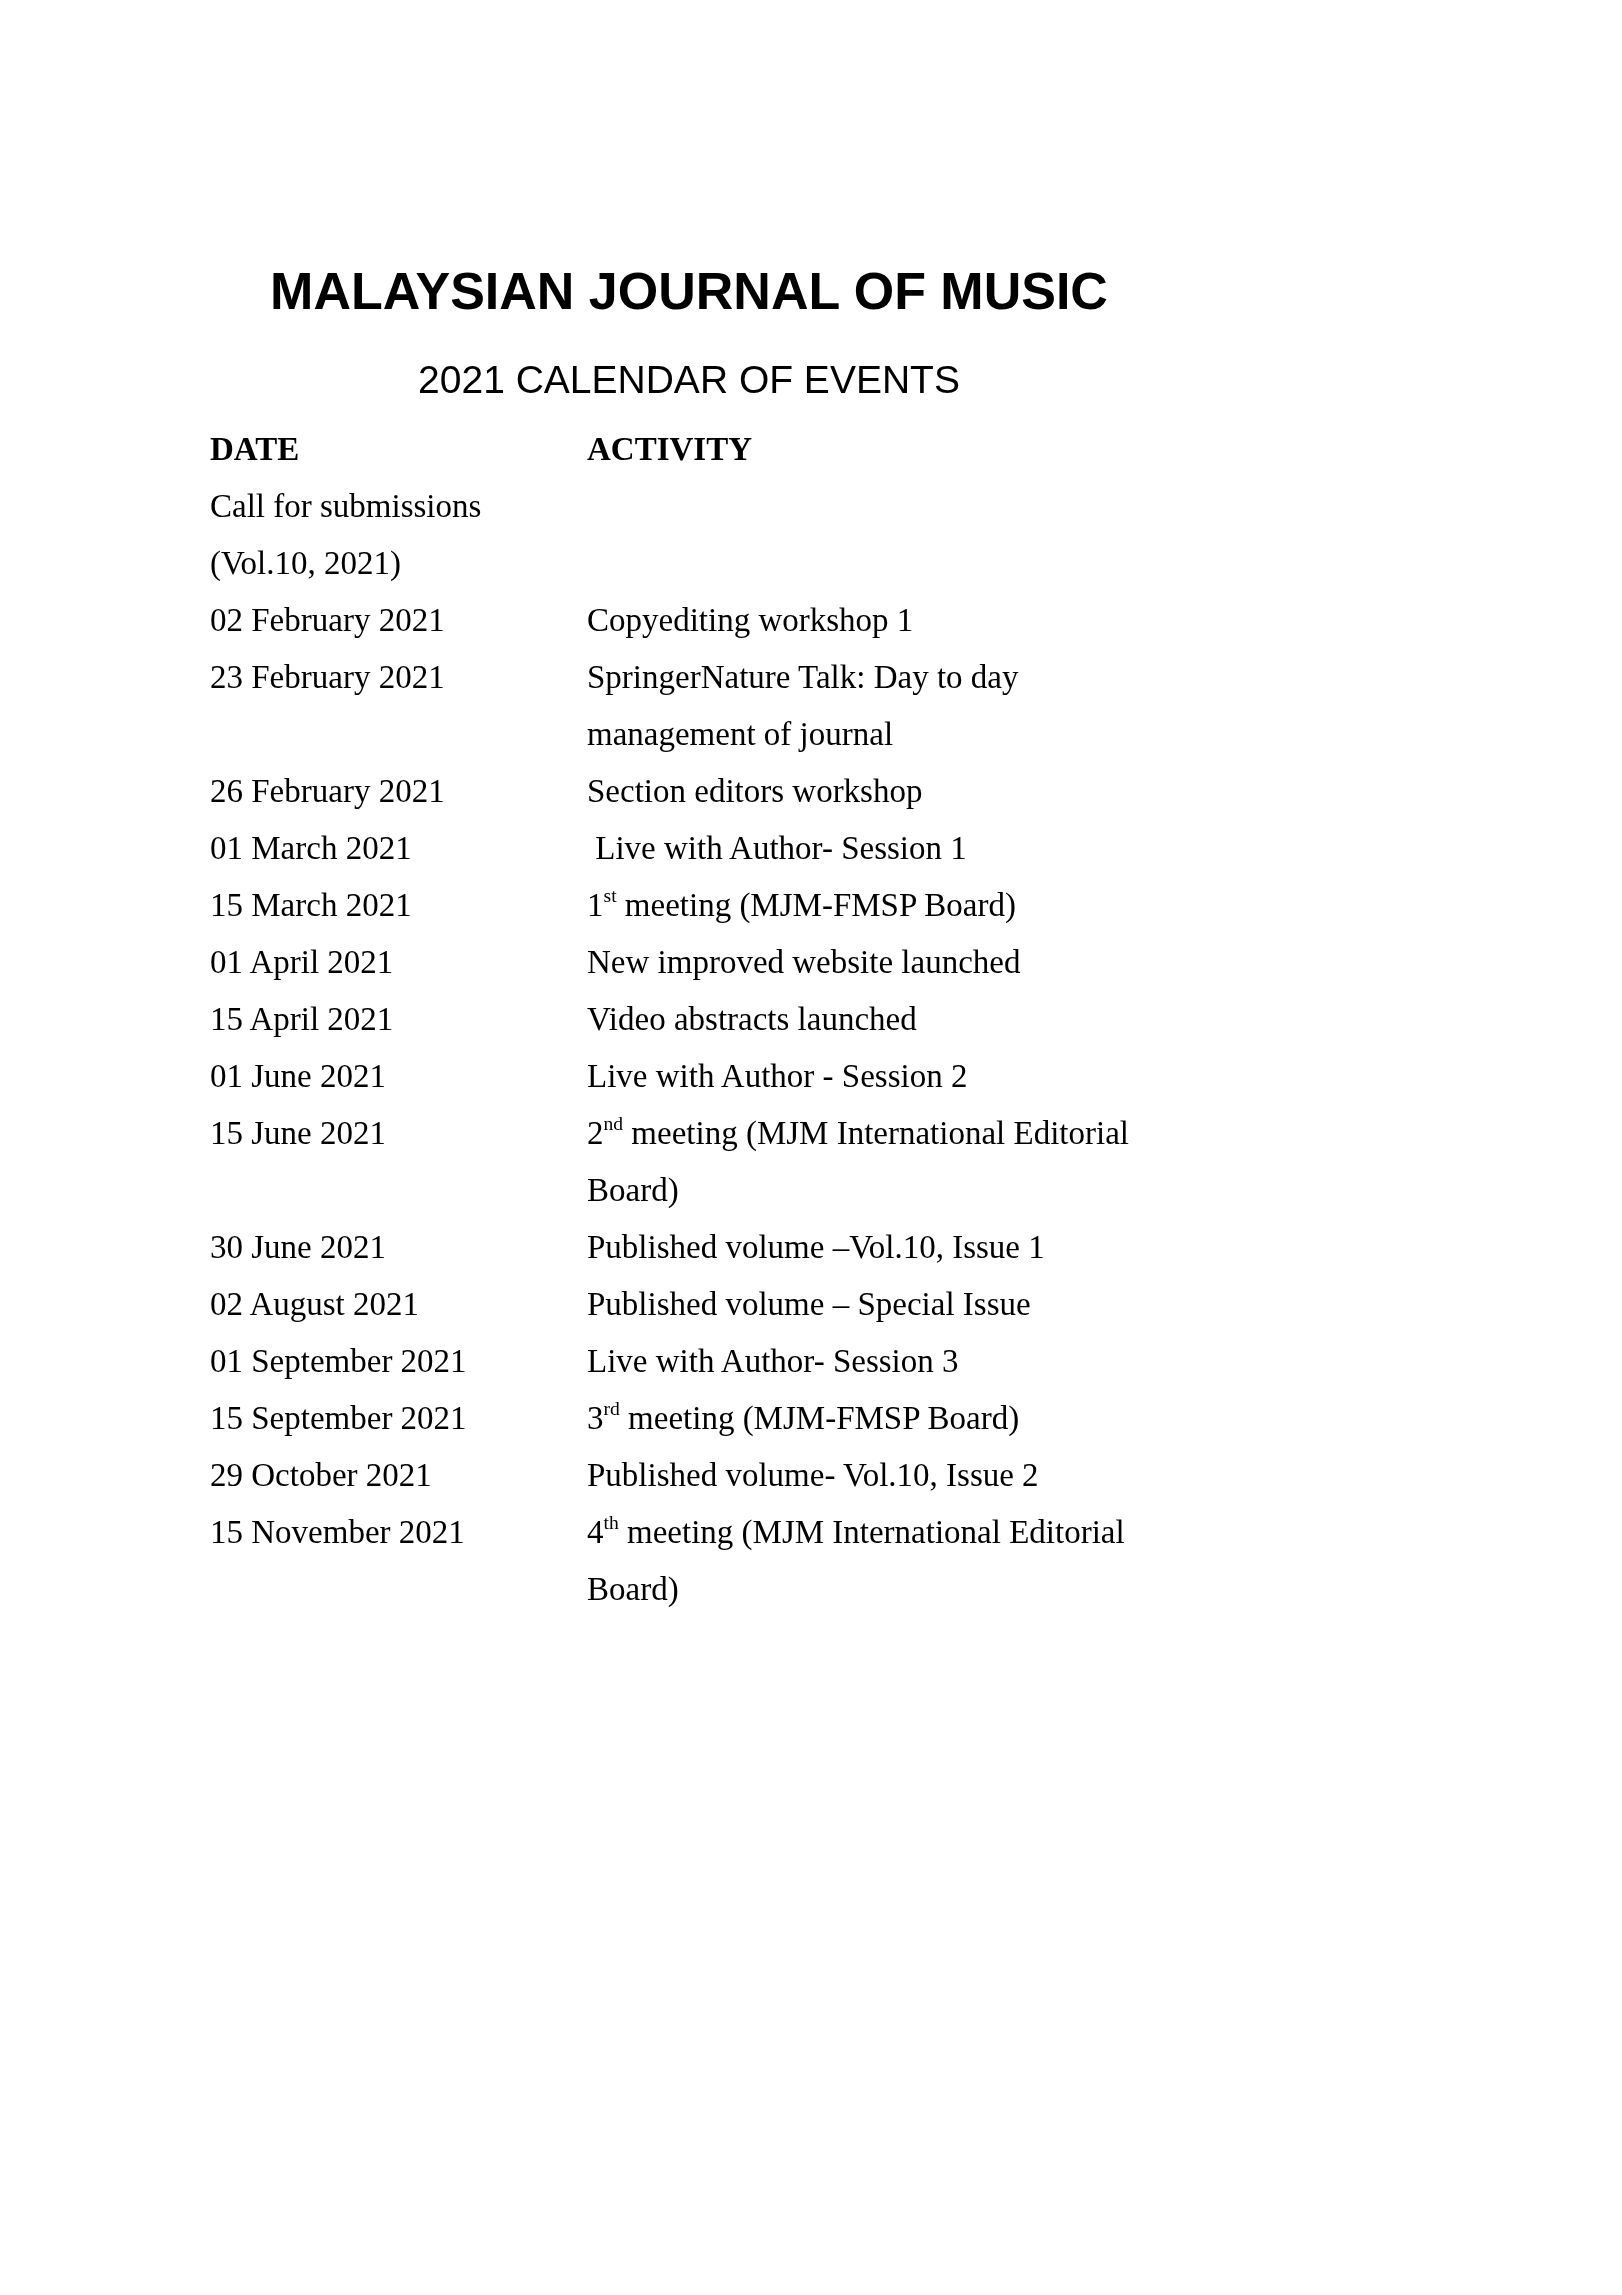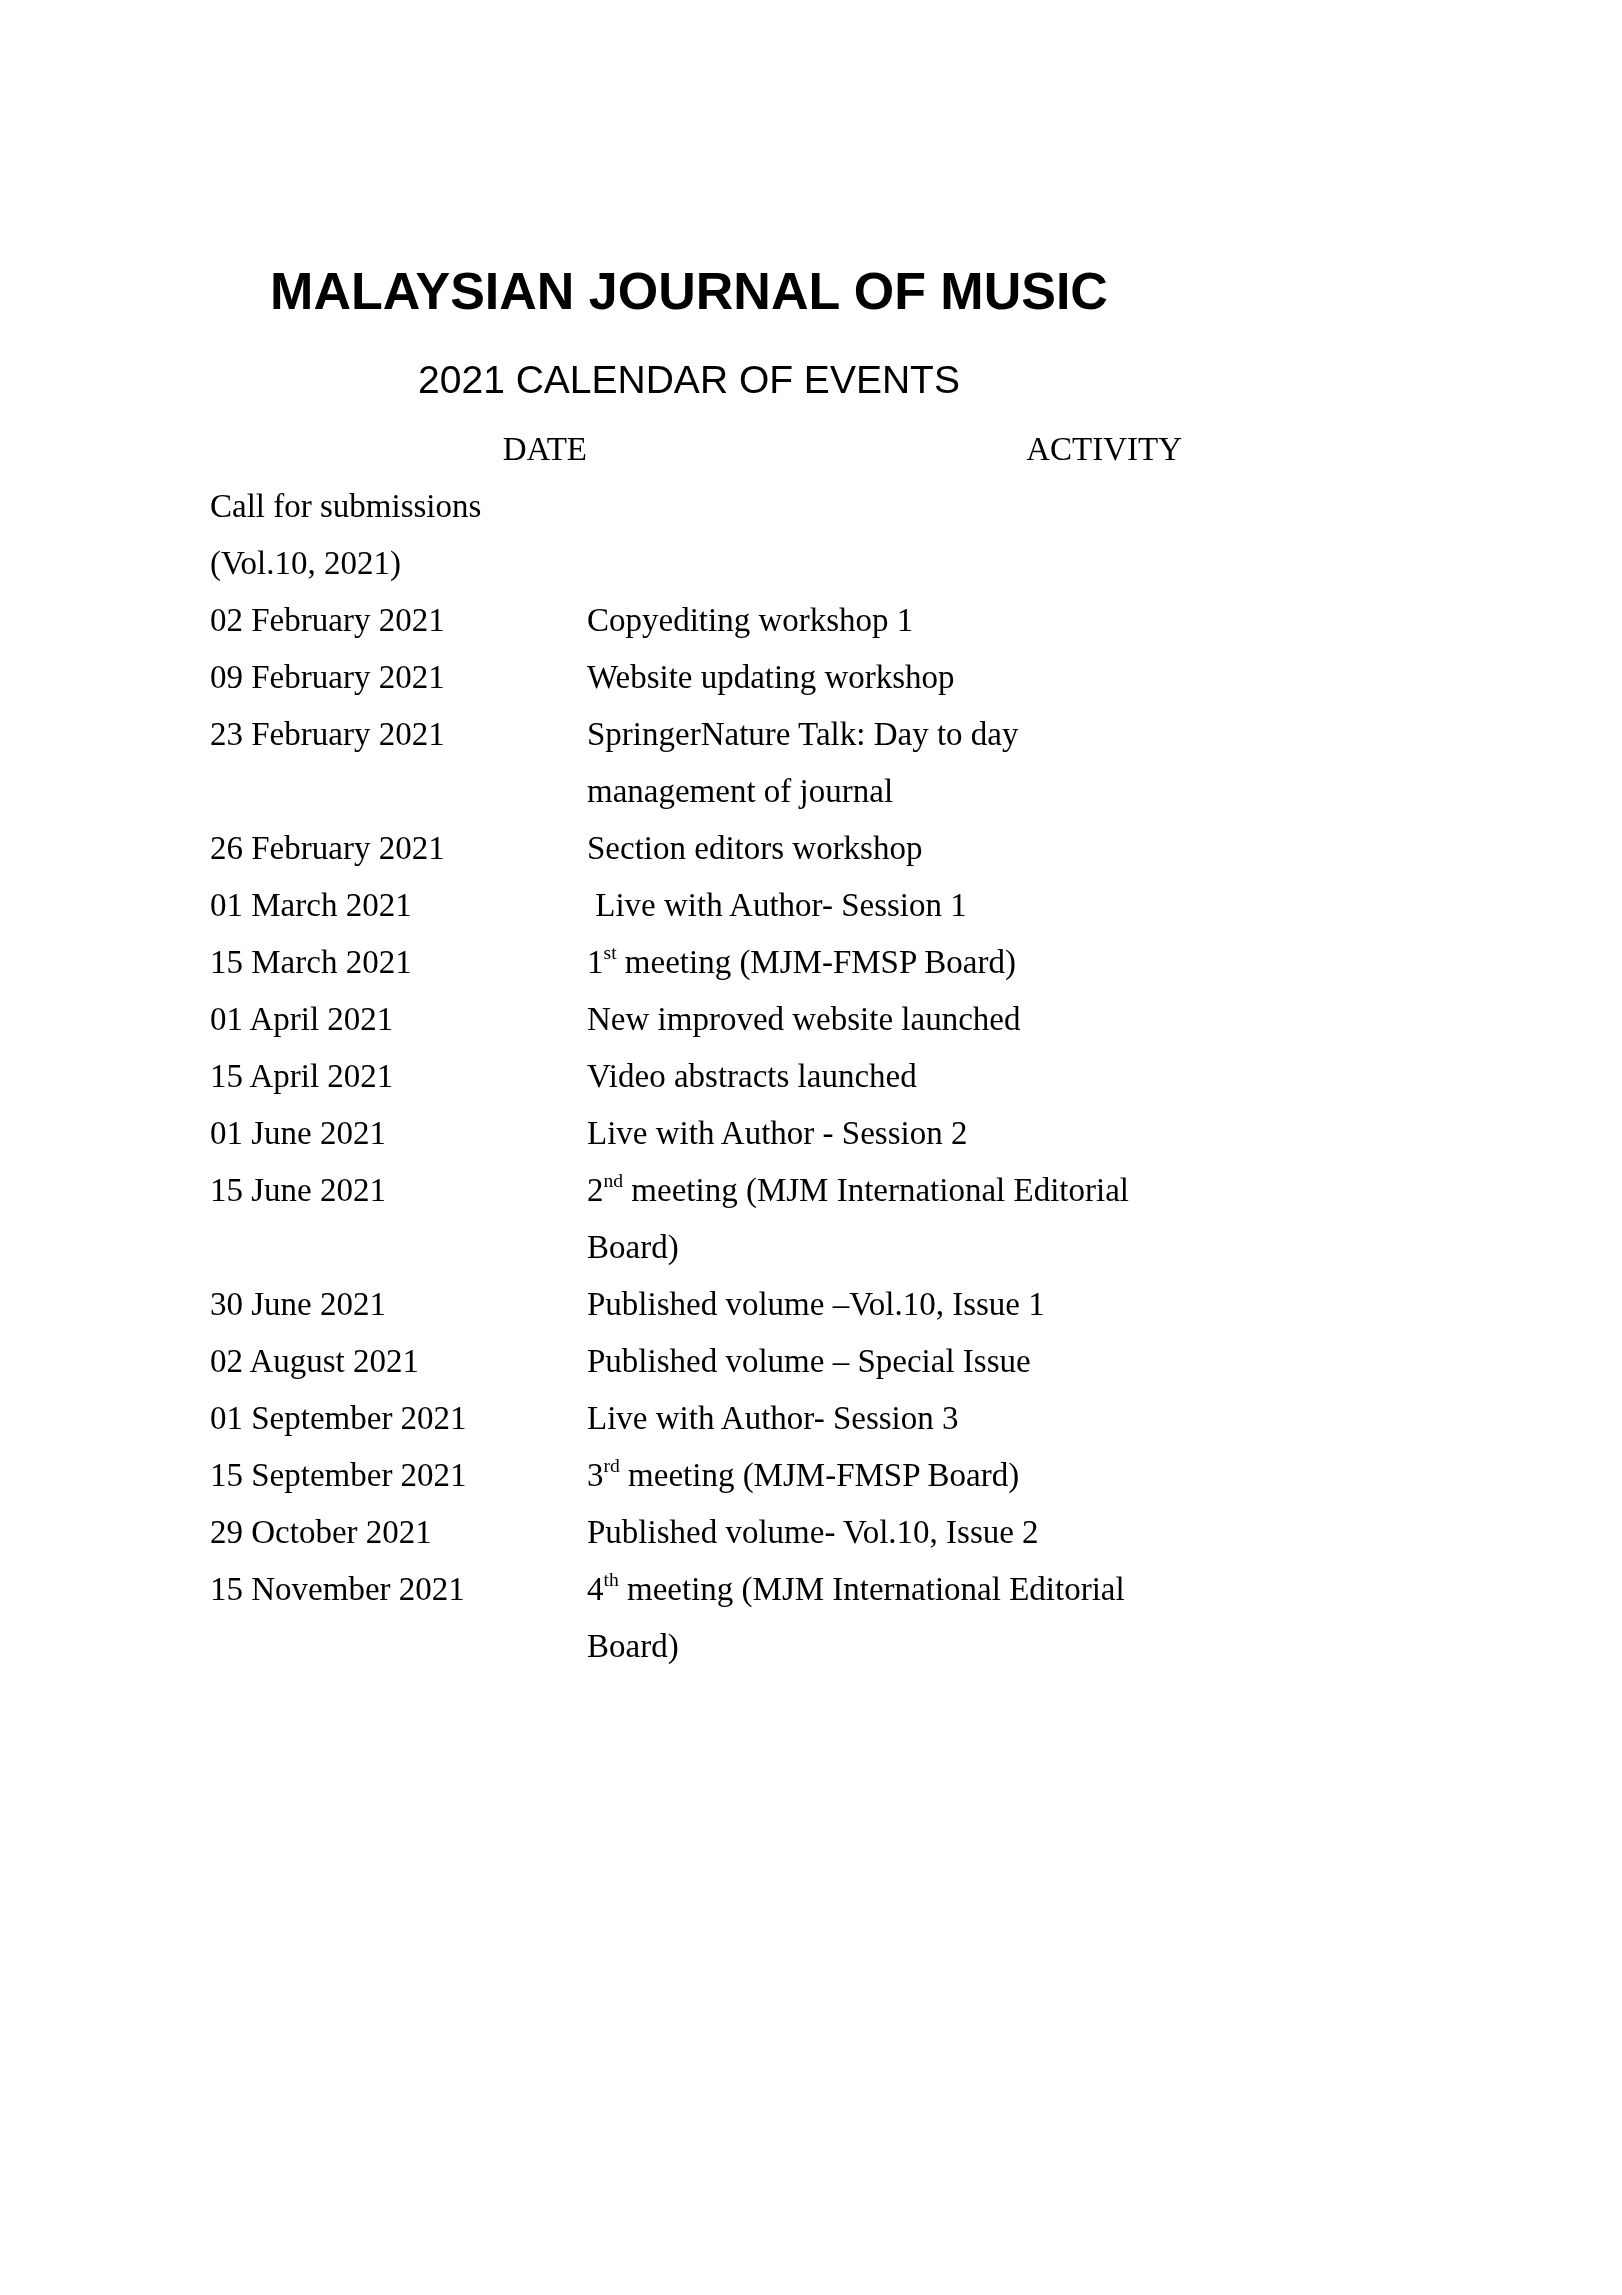--- a/index.html
+++ b/index.html
@@ -35,21 +35,21 @@
     margin-right: 196px;
     font-family: "Liberation Serif", "DejaVu Serif", serif;
     font-size: 33px;
   }
   .t-row {
     display: grid;
     grid-template-columns: 377px 1fr;
     line-height: 57px;
     align-items: baseline;
   }
-  .t-row.header { font-weight: 400; text-align: right; }
+  .t-row.header { font-weight: 700; }
   .cell { white-space: pre-wrap; }
   sup.ord {
     font-size: 19.6px;
     line-height: 0;
     vertical-align: baseline;
     position: relative;
     top: -14.4px;
   }
 </style>
 </head>
@@ -70,24 +70,20 @@
 
     <div class="t-row">
       <div class="cell">Call for submissions (Vol.10, 2021)</div>
     </div>
 
     <div class="t-row">
       <div class="cell">02 February 2021</div>
       <div class="cell">Copyediting workshop 1</div>
     </div>
 
-    <div class="t-row">
-      <div class="cell">09 February 2021</div>
-      <div class="cell">Website updating workshop</div>
-    </div>
 
     <div class="t-row">
       <div class="cell">23 February 2021</div>
       <div class="cell">SpringerNature Talk: Day to day management of journal</div>
     </div>
 
     <div class="t-row">
       <div class="cell">26 February 2021</div>
       <div class="cell">Section editors workshop</div>
     </div>

